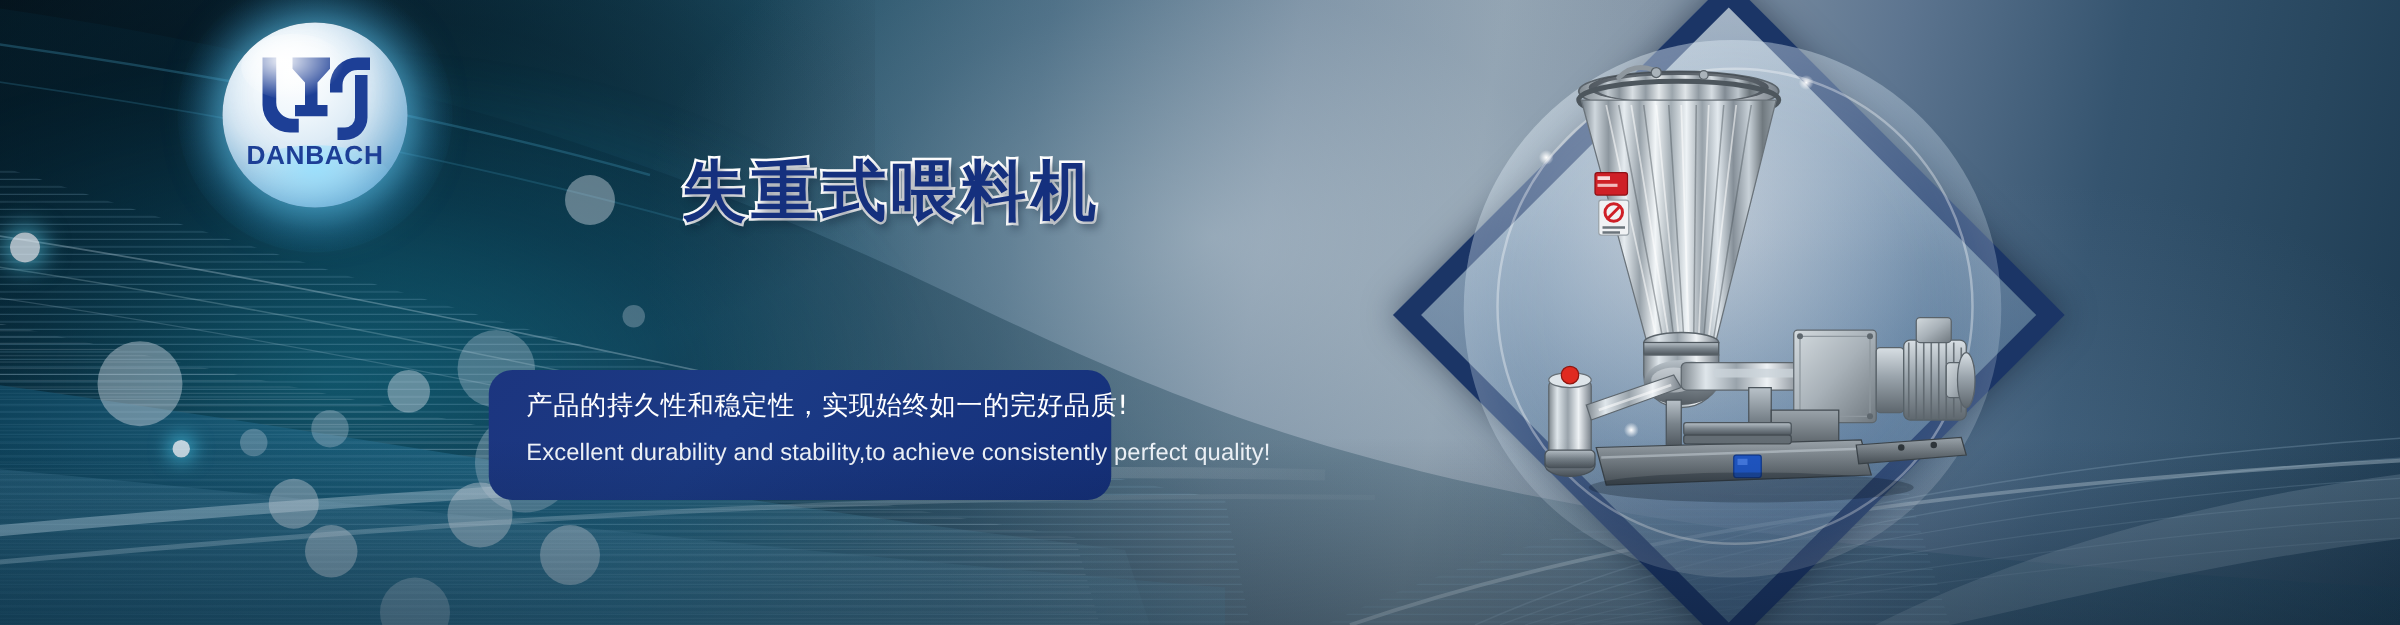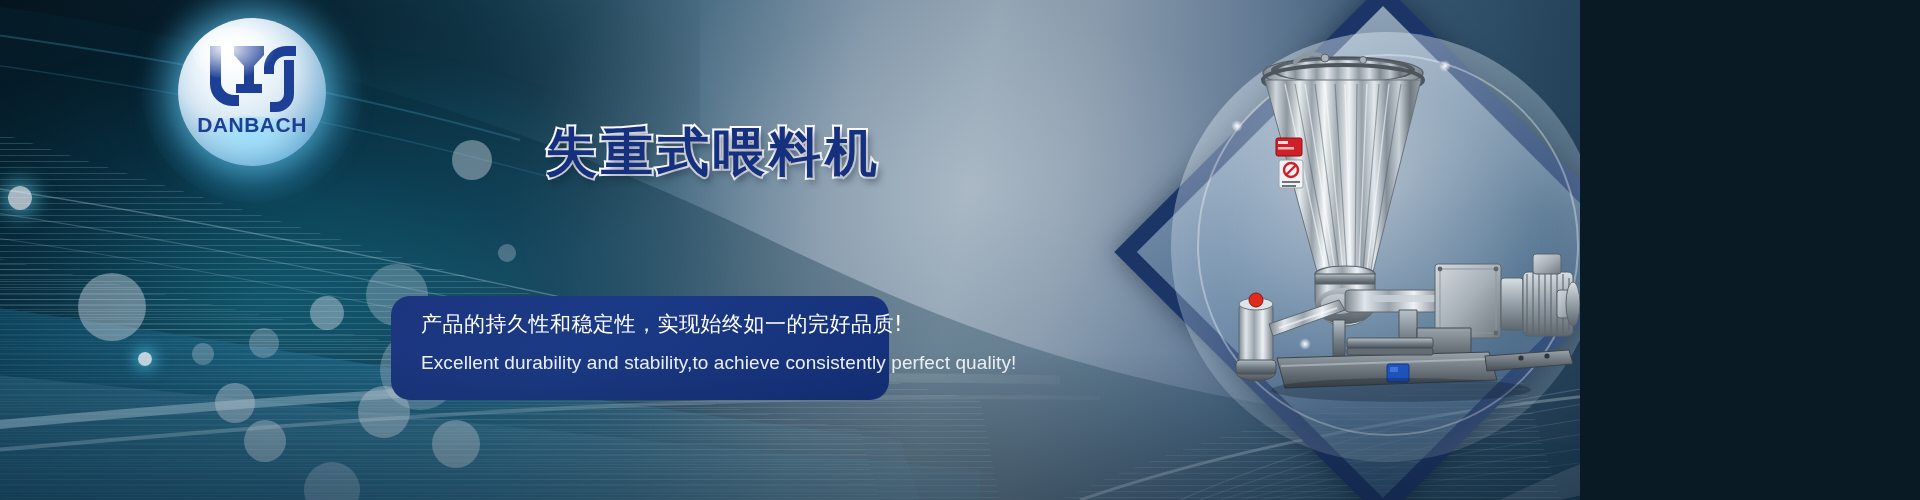--- a/index.html
+++ b/index.html
@@ -1,21 +1,21 @@
 <!DOCTYPE html>
 <html lang="zh"><head>
 <meta charset="utf-8">
 <title>DANBACH Banner</title>
 <style>
   * { margin:0; padding:0; box-sizing:border-box; }
   html,body { background:#0a1a24; }
 
   .banner{
     position:relative;
-    width:1580px; height:500px;
+    width:1920px; height:500px;
     overflow:hidden;
     font-family:"Liberation Sans","DejaVu Sans",sans-serif;
     background:
       radial-gradient(ellipse 620px 420px at 300px 200px, rgba(22,140,170,0.55) 0%, rgba(12,70,95,0.25) 45%, rgba(0,0,0,0) 72%),
       linear-gradient(100deg,
         #071721 0%,
         #0a2433 10%,
         #10384a 20%,
         #1d4d63 30%,
         #44687f 42%,

